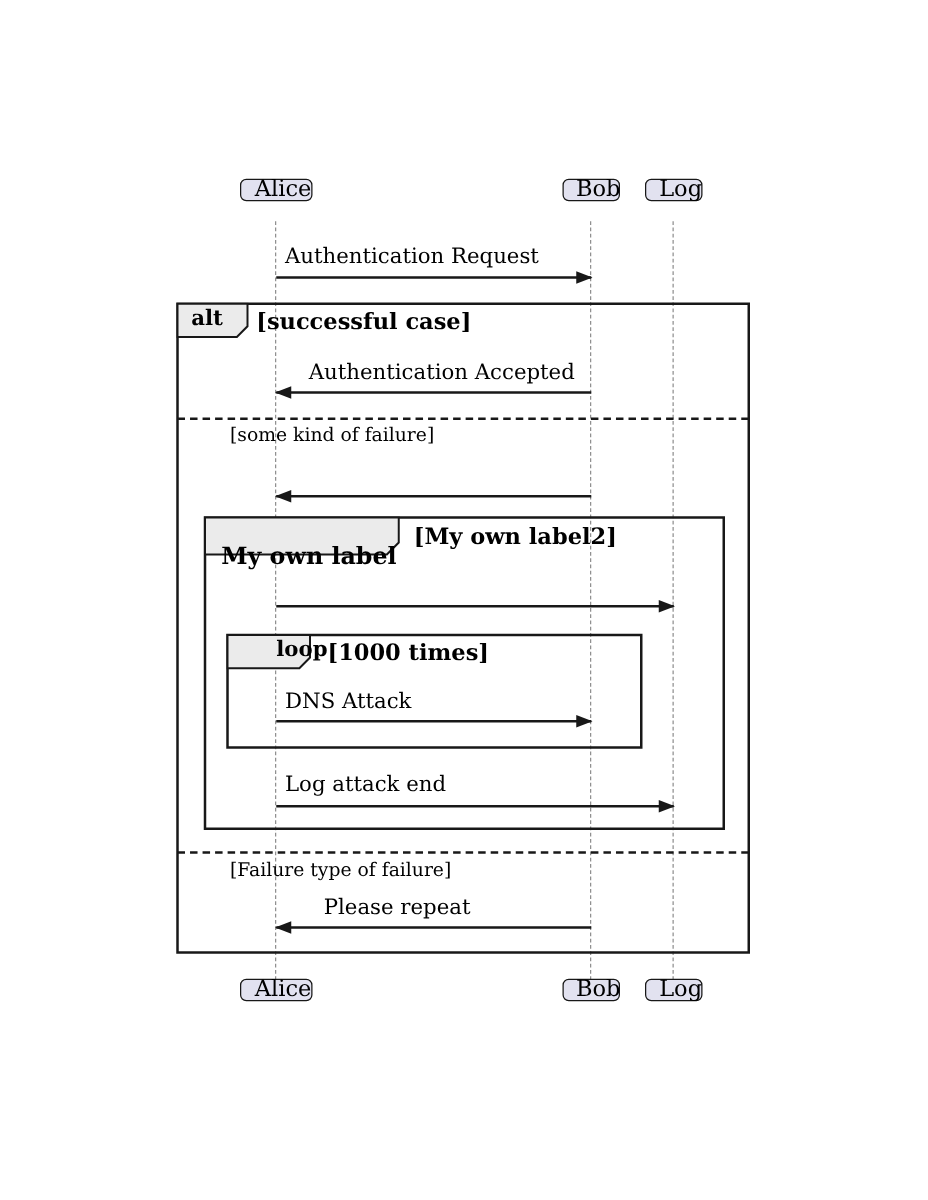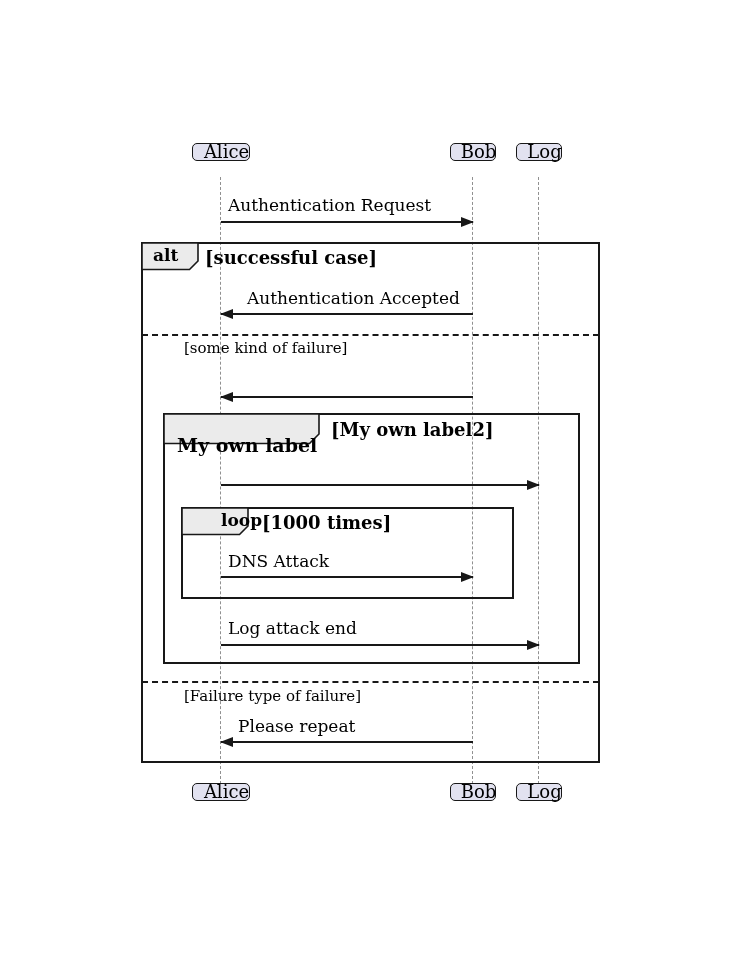--- a/index.html
+++ b/index.html
@@ -100,21 +100,21 @@
   <div class="msg-label" style="left:228px;top:550px;">DNS Attack</div>
   <div class="msg-line" style="left:221px;top:576px;width:252px;">
       <span class="head right"></span>
     </div>
 
   <div class="msg-label" style="left:228px;top:617px;">Log attack end</div>
   <div class="msg-line" style="left:221px;top:644px;width:318px;">
       <span class="head right"></span>
     </div>
 
-  <div class="msg-label" style="left:238px;top:715px;">Please repeat</div>
+  <div class="msg-label" style="left:259px;top:715px;">Please repeat</div>
   <div class="msg-line" style="left:221px;top:741px;width:252px;">
       <span class="head left"></span>
     </div>
 
   <div class="pbox" style="left:192px;top:143px;width:58px;">
       <span>Alice</span>
     </div>
   <div class="pbox" style="left:450px;top:143px;width:46px;">
       <span>Bob</span>
     </div>

